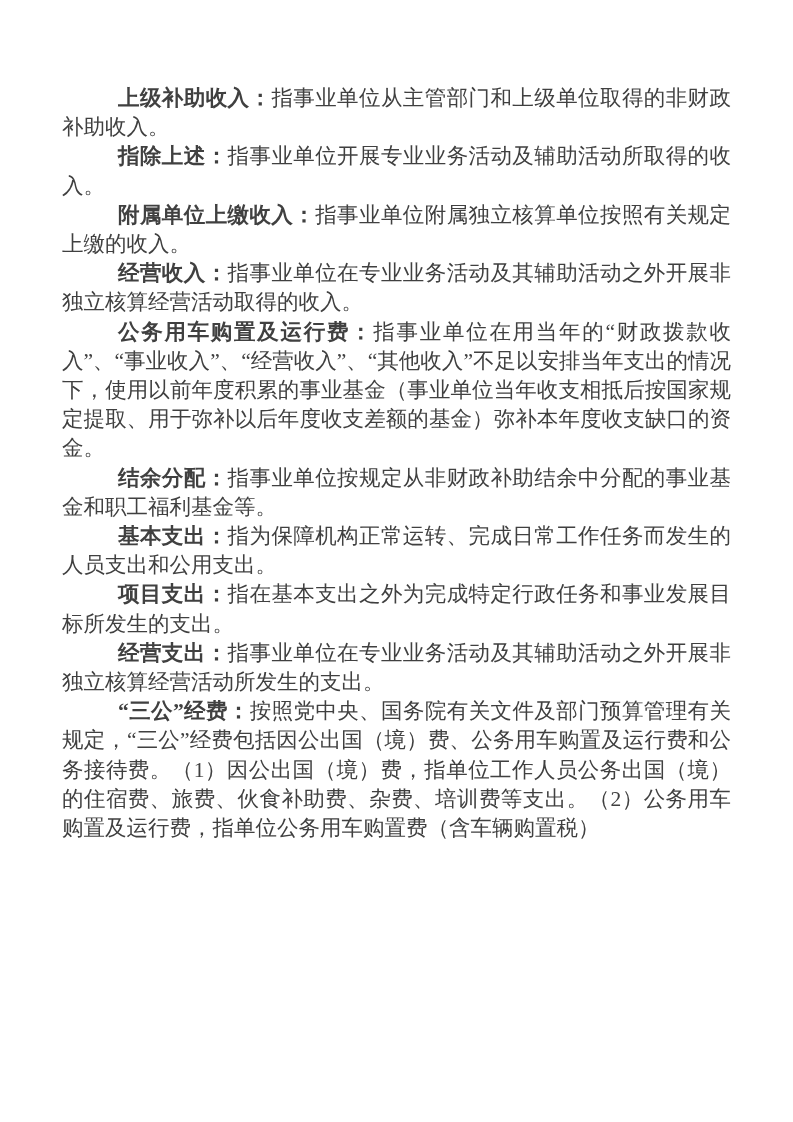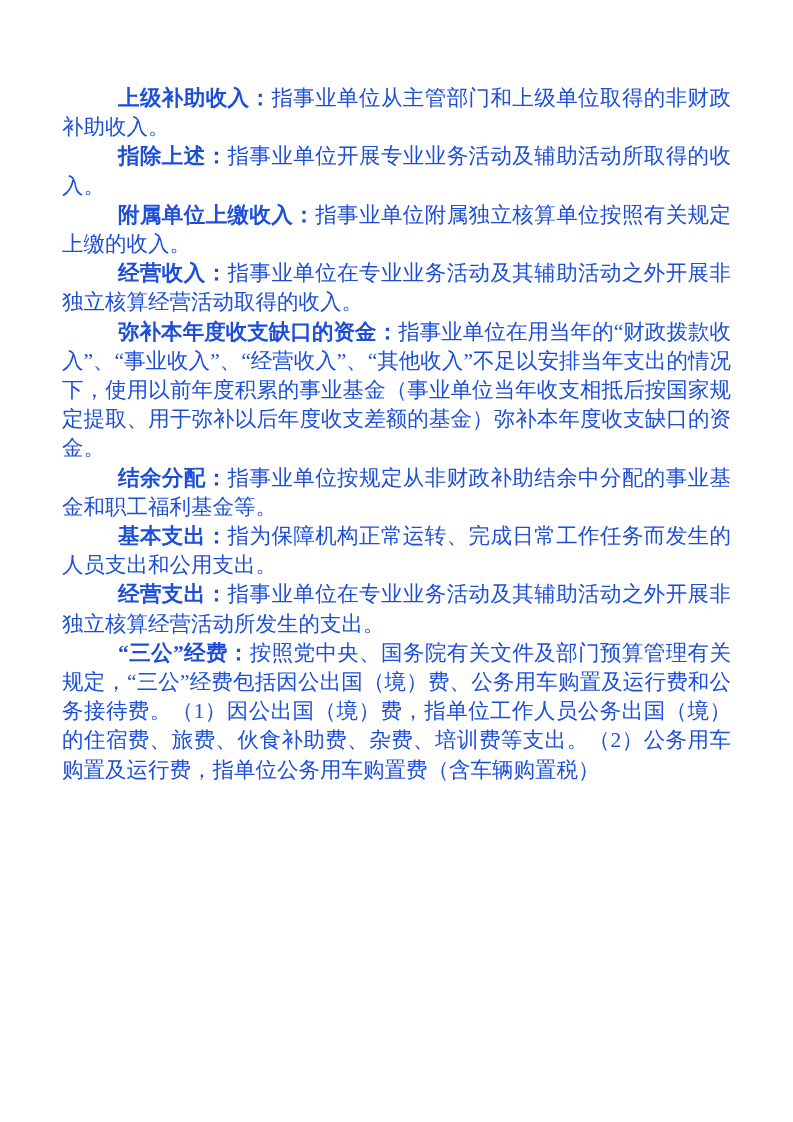--- a/index.html
+++ b/index.html
@@ -18,21 +18,21 @@
     height: 1122px;
     padding: 84px 62px 0 62px;
     background: #ffffff;
   }
   p.para {
     margin: 0;
     padding: 0;
     font-family: "Liberation Serif", "DejaVu Serif", serif;
     font-size: 21.5px;
     line-height: 29.2px;
-    color: #1d4ed8;
+    color: #404040;
     text-align: justify;
     text-justify: inter-ideograph;
     text-indent: 56px;
     word-break: break-all;
     overflow-wrap: break-word;
   }
   .term {
     font-weight: bold;
   }
 </style>
@@ -43,26 +43,27 @@
 
   <p class="para"><span class="term">上级补助收入</span><span class="term">：</span><span>指事业单位从主管部门和上级单位取得的非财政补助收入。</span></p>
 
   <p class="para"><span class="term">指除上述</span><span class="term">：</span><span>指事业单位开展专业业务活动及辅助活动所取得的收入。</span></p>
 
   <p class="para"><span class="term">附属单位上缴收入</span><span class="term">：</span><span>指事业单位附属独立核算单位按照有关规定上缴的收入。</span></p>
 
   <p class="para"><span class="term">经营收入</span><span class="term">：</span><span>指事业单位在专业业务活动及其辅助活动之外开展非独立核算经营活动取得的收入。</span></p>
 
 
-  <p class="para"><span class="term">弥补本年度收支缺口的资金</span><span class="term">：</span><span>指事业单位在用当年的“财政拨款收入”、“事业收入”、“经营收入”、“其他收入”不足以安排当年支出的情况下，使用以前年度积累的事业基金（事业单位当年收支相抵后按国家规定提取、用于弥补以后年度收支差额的基金）弥补本年度收支缺口的资金。</span></p>
+  <p class="para"><span class="term">公务用车购置及运行费</span><span class="term">：</span><span>指事业单位在用当年的“财政拨款收入”、“事业收入”、“经营收入”、“其他收入”不足以安排当年支出的情况下，使用以前年度积累的事业基金（事业单位当年收支相抵后按国家规定提取、用于弥补以后年度收支差额的基金）弥补本年度收支缺口的资金。</span></p>
 
 
   <p class="para"><span class="term">结余分配</span><span class="term">：</span><span>指事业单位按规定从非财政补助结余中分配的事业基金和职工福利基金等。</span></p>
 
 
   <p class="para"><span class="term">基本支出</span><span class="term">：</span><span>指为保障机构正常运转、完成日常工作任务而发生的人员支出和公用支出。</span></p>
 
+  <p class="para"><span class="term">项目支出</span><span class="term">：</span><span>指在基本支出之外为完成特定行政任务和事业发展目标所发生的支出。</span></p>
 
   <p class="para"><span class="term">经营支出</span><span class="term">：</span><span>指事业单位在专业业务活动及其辅助活动之外开展非独立核算经营活动所发生的支出。</span></p>
 
   <p class="para"><span class="term">“三公”经费</span><span class="term">：</span><span>按照党中央、国务院有关文件及部门预算管理有关规定，“三公”经费包括因公出国（境）费、公务用车购置及运行费和公务接待费。（1）因公出国（境）费，指单位工作人员公务出国（境）的住宿费、旅费、伙食补助费、杂费、培训费等支出。（2）公务用车购置及运行费，指单位公务用车购置费（含车辆购置税）</span></p>
 
 </div>
 
 </body></html>

